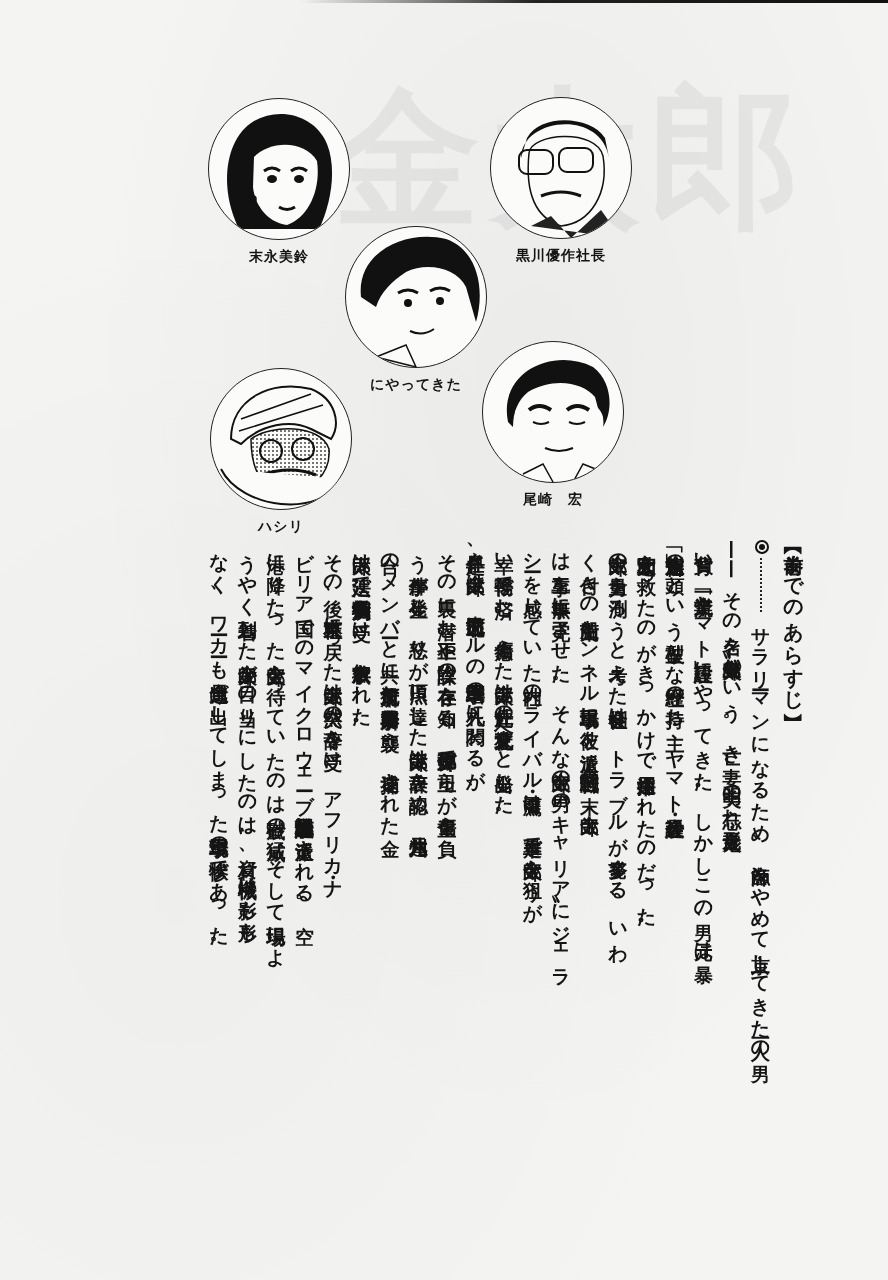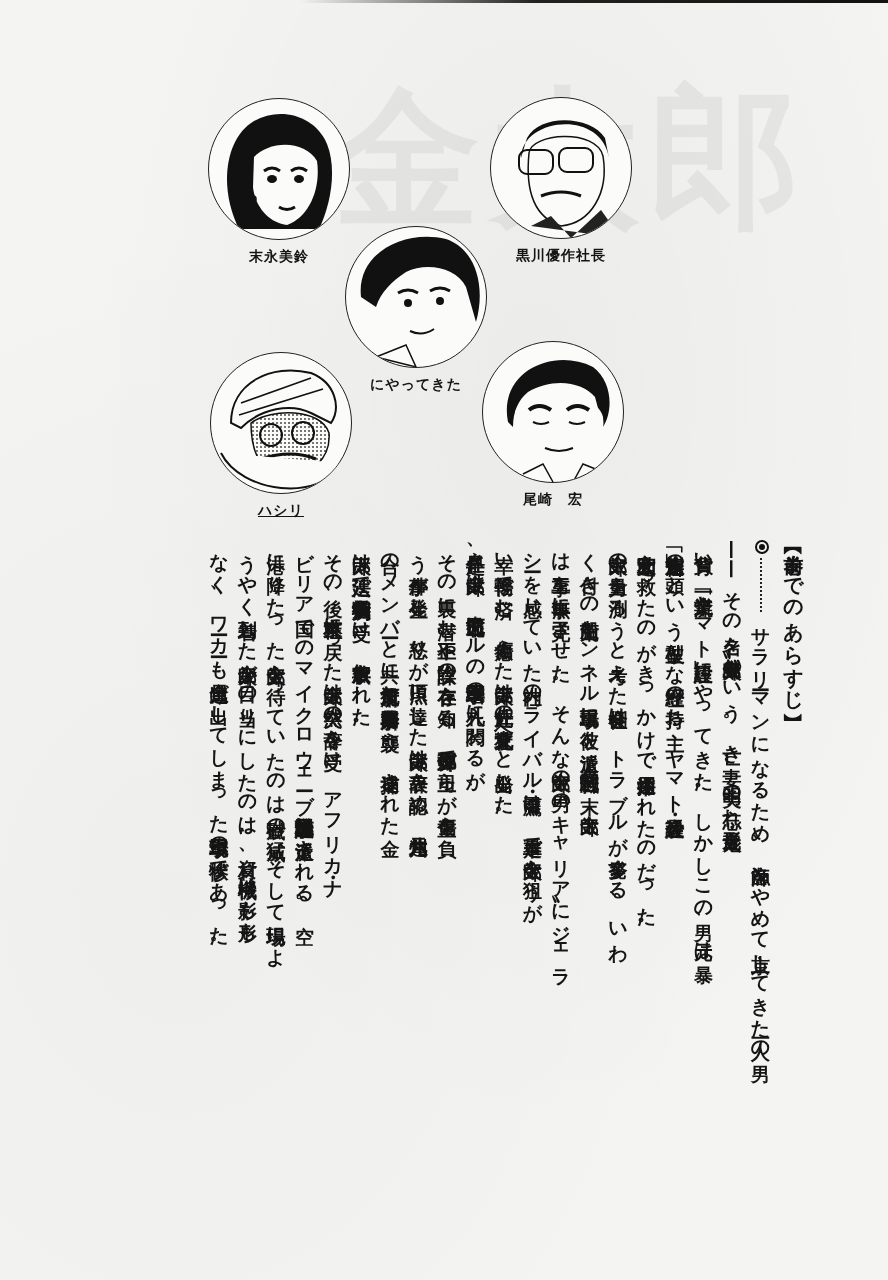--- a/index.html
+++ b/index.html
@@ -110,21 +110,21 @@
       <path d="M52 66 q10 -6 20 0 M84 64 q10 -6 20 0" stroke="#111" stroke-width="3" fill="none"></path>
       <circle cx="62" cy="76" r="4" fill="#111"></circle>
         <circle cx="94" cy="74" r="4" fill="#111"></circle>
       <path d="M64 104 q12 6 24 -2" stroke="#111" stroke-width="2" fill="none"></path>
       <path d="M30 130 L60 118 L70 140 Z" fill="none" stroke="#111" stroke-width="1.5"></path>
     </svg>
   </div>
   <div class="label">にやってきた</div>
 </div>
 
-<div class="portrait" style="left:210px; top:352px;text-decoration:underline;">
+<div class="portrait" style="left:210px; top:368px;">
   <div class="circle">
     <svg width="140" height="140" viewBox="0 0 140 140">
       <defs>
         <pattern id="dots" width="4" height="4" patternUnits="userSpaceOnUse">
           <circle cx="2" cy="2" r="0.9" fill="#333"></circle>
         </pattern>
       </defs>
       <path d="M20 70 C20 30 60 10 100 20 C125 30 130 55 120 70 L100 60 C80 50 50 55 30 75 Z" fill="#fbfbfa" stroke="#111" stroke-width="2"></path>
       <path d="M30 50 L100 25 M28 62 L112 36" stroke="#111" stroke-width="1.5"></path>
       <path d="M40 70 C60 55 110 55 118 80 C120 105 100 125 70 125 C50 118 40 100 40 70 Z" fill="url(#dots)" stroke="#111" stroke-width="1.5"></path>

